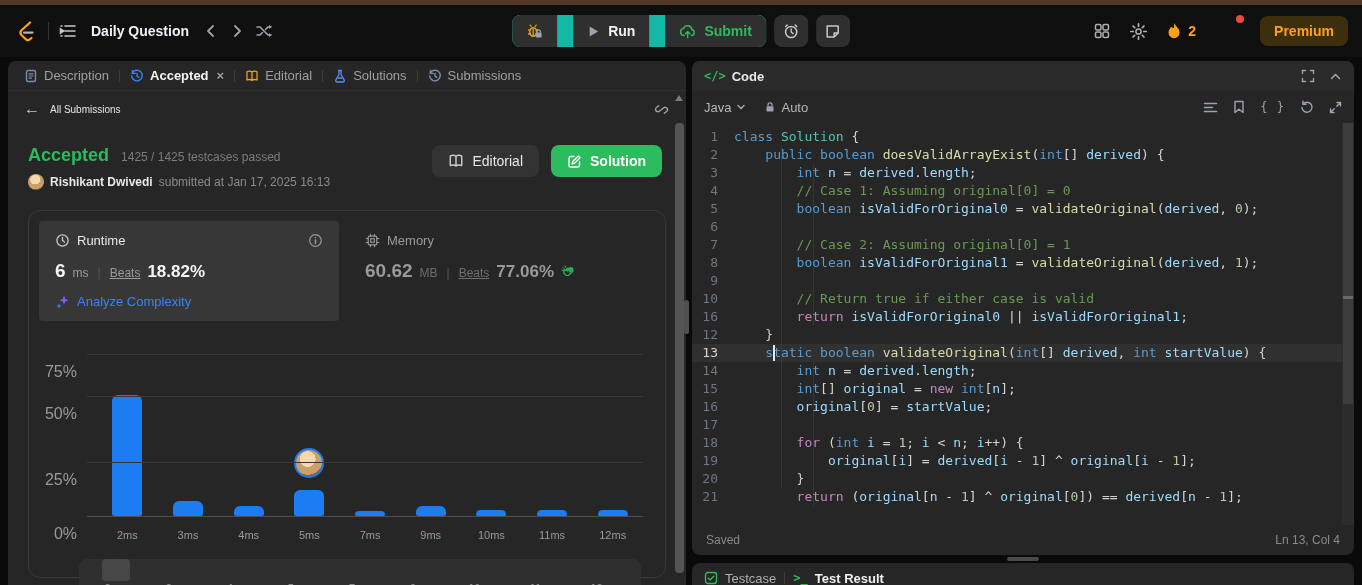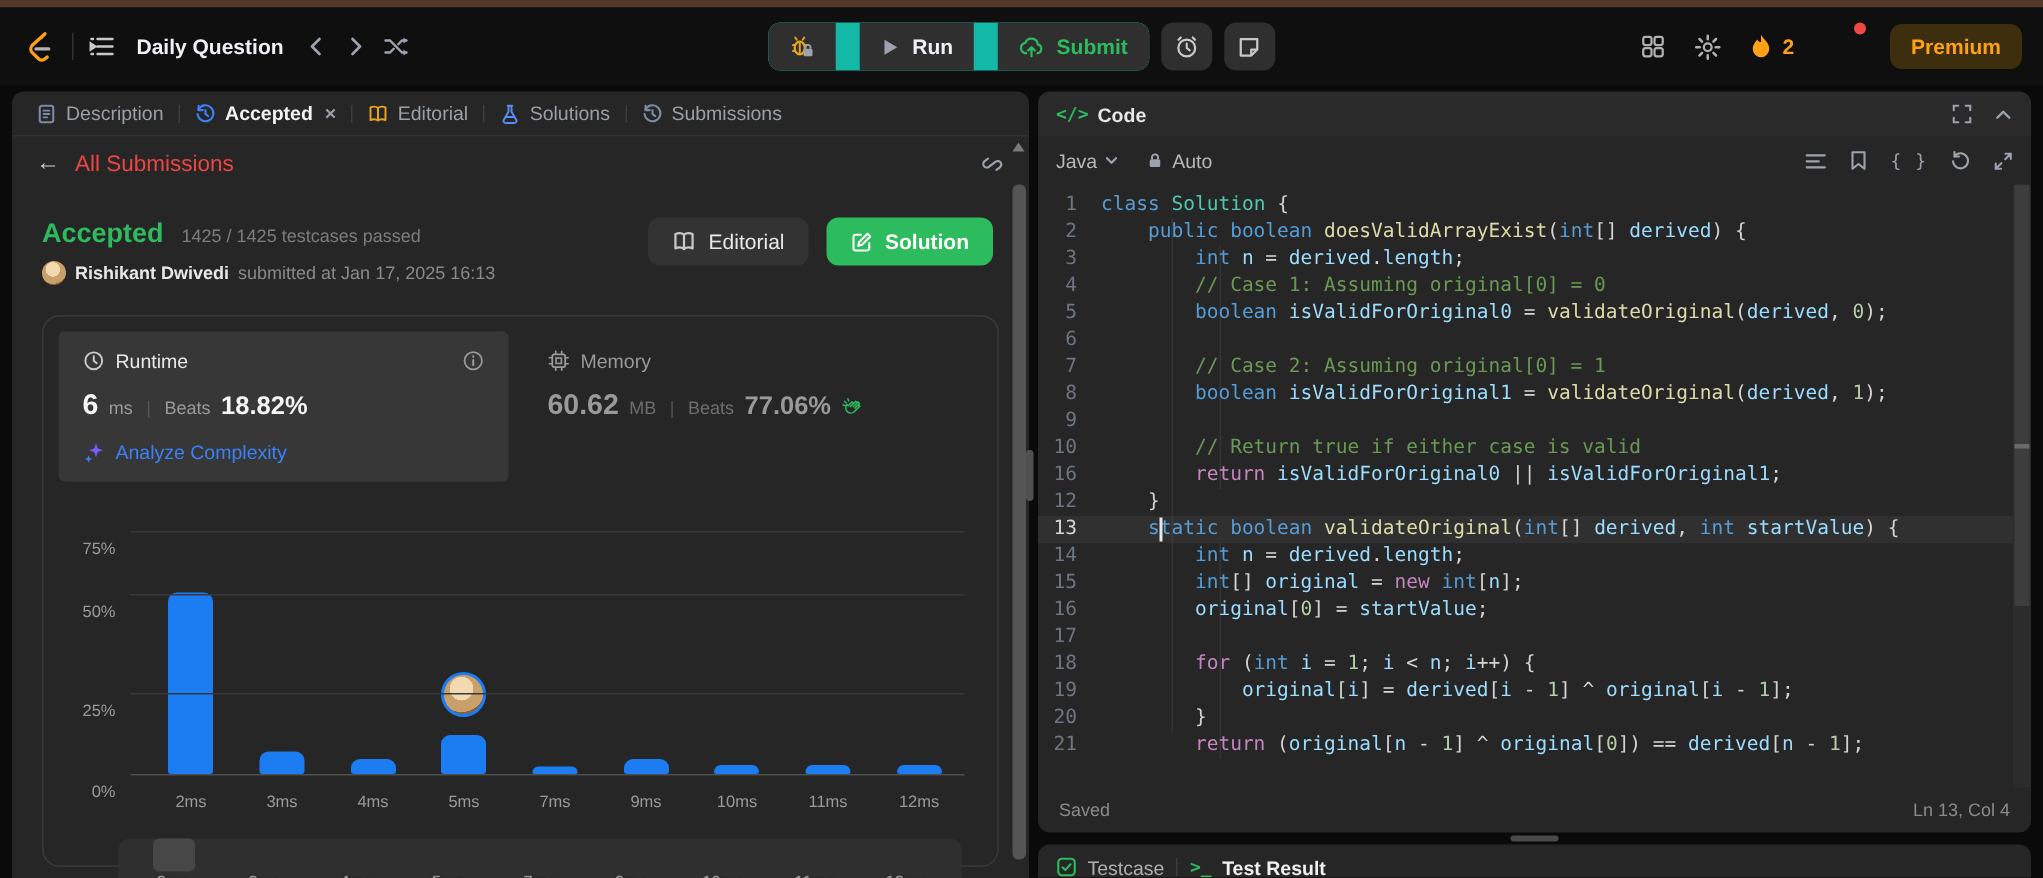--- a/index.html
+++ b/index.html
@@ -45,21 +45,21 @@
   
   .tabbar { height:30px; display:flex; align-items:center; padding:0 10px; gap:4px;
     border-bottom:1px solid #303030; }
   .tab { display:flex; align-items:center; gap:6px; font-size:13px; color:#9aa0a6;
     padding:0 6px; cursor:pointer; white-space:nowrap; }
   .tab.active { color:#f5f5f5; font-weight:700; }
   .tab .close { color:#9aa0a6; font-size:13px; margin-left:2px; cursor:pointer; }
   .tab-sep { width:1px; height:12px; background:#3d3d3d; }
   .subheader { height:36px; display:flex; align-items:center; gap:10px; padding:0 16px; }
   .back-arrow { color:#c9c9c9; font-size:16px; cursor:pointer; }
-  .back-label { color:#ef4444; font-size:15px; cursor:pointer; }
+  .back-label { color:#e5e5e5; font-size:10px; cursor:pointer; }
   .link-icon { margin-left:auto; cursor:pointer; }
   .lp-content { padding:8px 20px 0 20px; position:relative; }
   .accepted-row { display:flex; align-items:baseline; gap:12px; margin-top:10px; }
   .accepted-status { color:#2cbb5d; font-size:18px; font-weight:600; }
   .testcases { color:#7d7d7d; font-size:12px; }
   .author-row { display:flex; align-items:center; gap:6px; margin-top:8px; }
   .mini-avatar { width:16px; height:16px; border-radius:50%;
     background:radial-gradient(circle at 45% 35%, #f2d9b0 0 35%, #caa06a 36% 70%, #8a6238 71%); }
   .author-name { color:#e8e8e8; font-size:12px; font-weight:700; }
   .author-sub { color:#8a8a8a; font-size:12px; }
@@ -75,33 +75,33 @@
   .stat-card { width:300px; background:#373737; border-radius:4px; padding:12px 16px; cursor:pointer; }
   .stat-plain { flex:1; padding:12px 16px 12px 26px; cursor:pointer; }
   .stat-head { display:flex; align-items:center; gap:7px; }
   .stat-label { color:#e8e8e8; font-size:13px; font-weight:500; }
   .stat-label.muted { color:#9a9a9a; }
   .stat-info { margin-left:auto; }
   .stat-vals { display:flex; align-items:baseline; gap:7px; margin-top:12px; }
   .v-big { color:#f5f5f5; font-size:19px; font-weight:700; }
   .v-unit { color:#9a9a9a; font-size:12px; }
   .v-sep { color:#555; font-size:12px; padding:0 2px; }
-  .v-beats { color:#9a9a9a; font-size:12px; }
+  .v-beats { color:#9a9a9a; font-size:12px;text-decoration:underline; }
   .v-pct { color:#f5f5f5; font-size:17px; font-weight:700; }
   .muted-vals .v-big, .muted-vals .v-pct { color:#9a9a9a; }
   .muted-vals .v-unit, .muted-vals .v-beats { color:#6e6e6e; }
   .analyze-row { display:flex; align-items:center; gap:7px; margin-top:12px; cursor:pointer; }
   .analyze-label { color:#3b82f6; font-size:13px; }
   
   .chart { position:relative; margin-top:24px; margin-left:48px; margin-right:12px; height:200px; }
   .plot { position:absolute; left:0; right:0; bottom:28px; height:172px; }
   .gridline { position:absolute; left:0; right:0; height:1px; background:#383838; }
   .gridline.zero { background:#4f4f4f; }
   .ylabel { position:absolute; right:calc(100% + 10px); transform:translateY(50%);
-    color:#9a9a9a; font-size:11px; white-space:nowrap; }
+    color:#9a9a9a; font-size:16px; white-space:nowrap; }
   .bars { position:absolute; left:10px; right:0; bottom:1px; top:0; display:flex; }
   .bar-col { flex:1; position:relative; }
   .bar { position:absolute; bottom:0; left:50%; transform:translateX(-50%); width:30px;
     background:#1c7df2; border-radius:6px 6px 2px 2px; cursor:pointer; }
   .bar-marker { position:absolute; left:50%; transform:translateX(-50%); width:30px; height:30px;
     border-radius:50%; border:2px solid #1c7df2;
     background:radial-gradient(circle at 45% 35%, #f2d9b0 0 35%, #caa06a 36% 70%, #8a6238 71%); }
   .xlabels { position:absolute; left:10px; right:0; bottom:4px; display:flex; }
   .xlabels span { flex:1; text-align:center; color:#9a9a9a; font-size:11px; }
   

